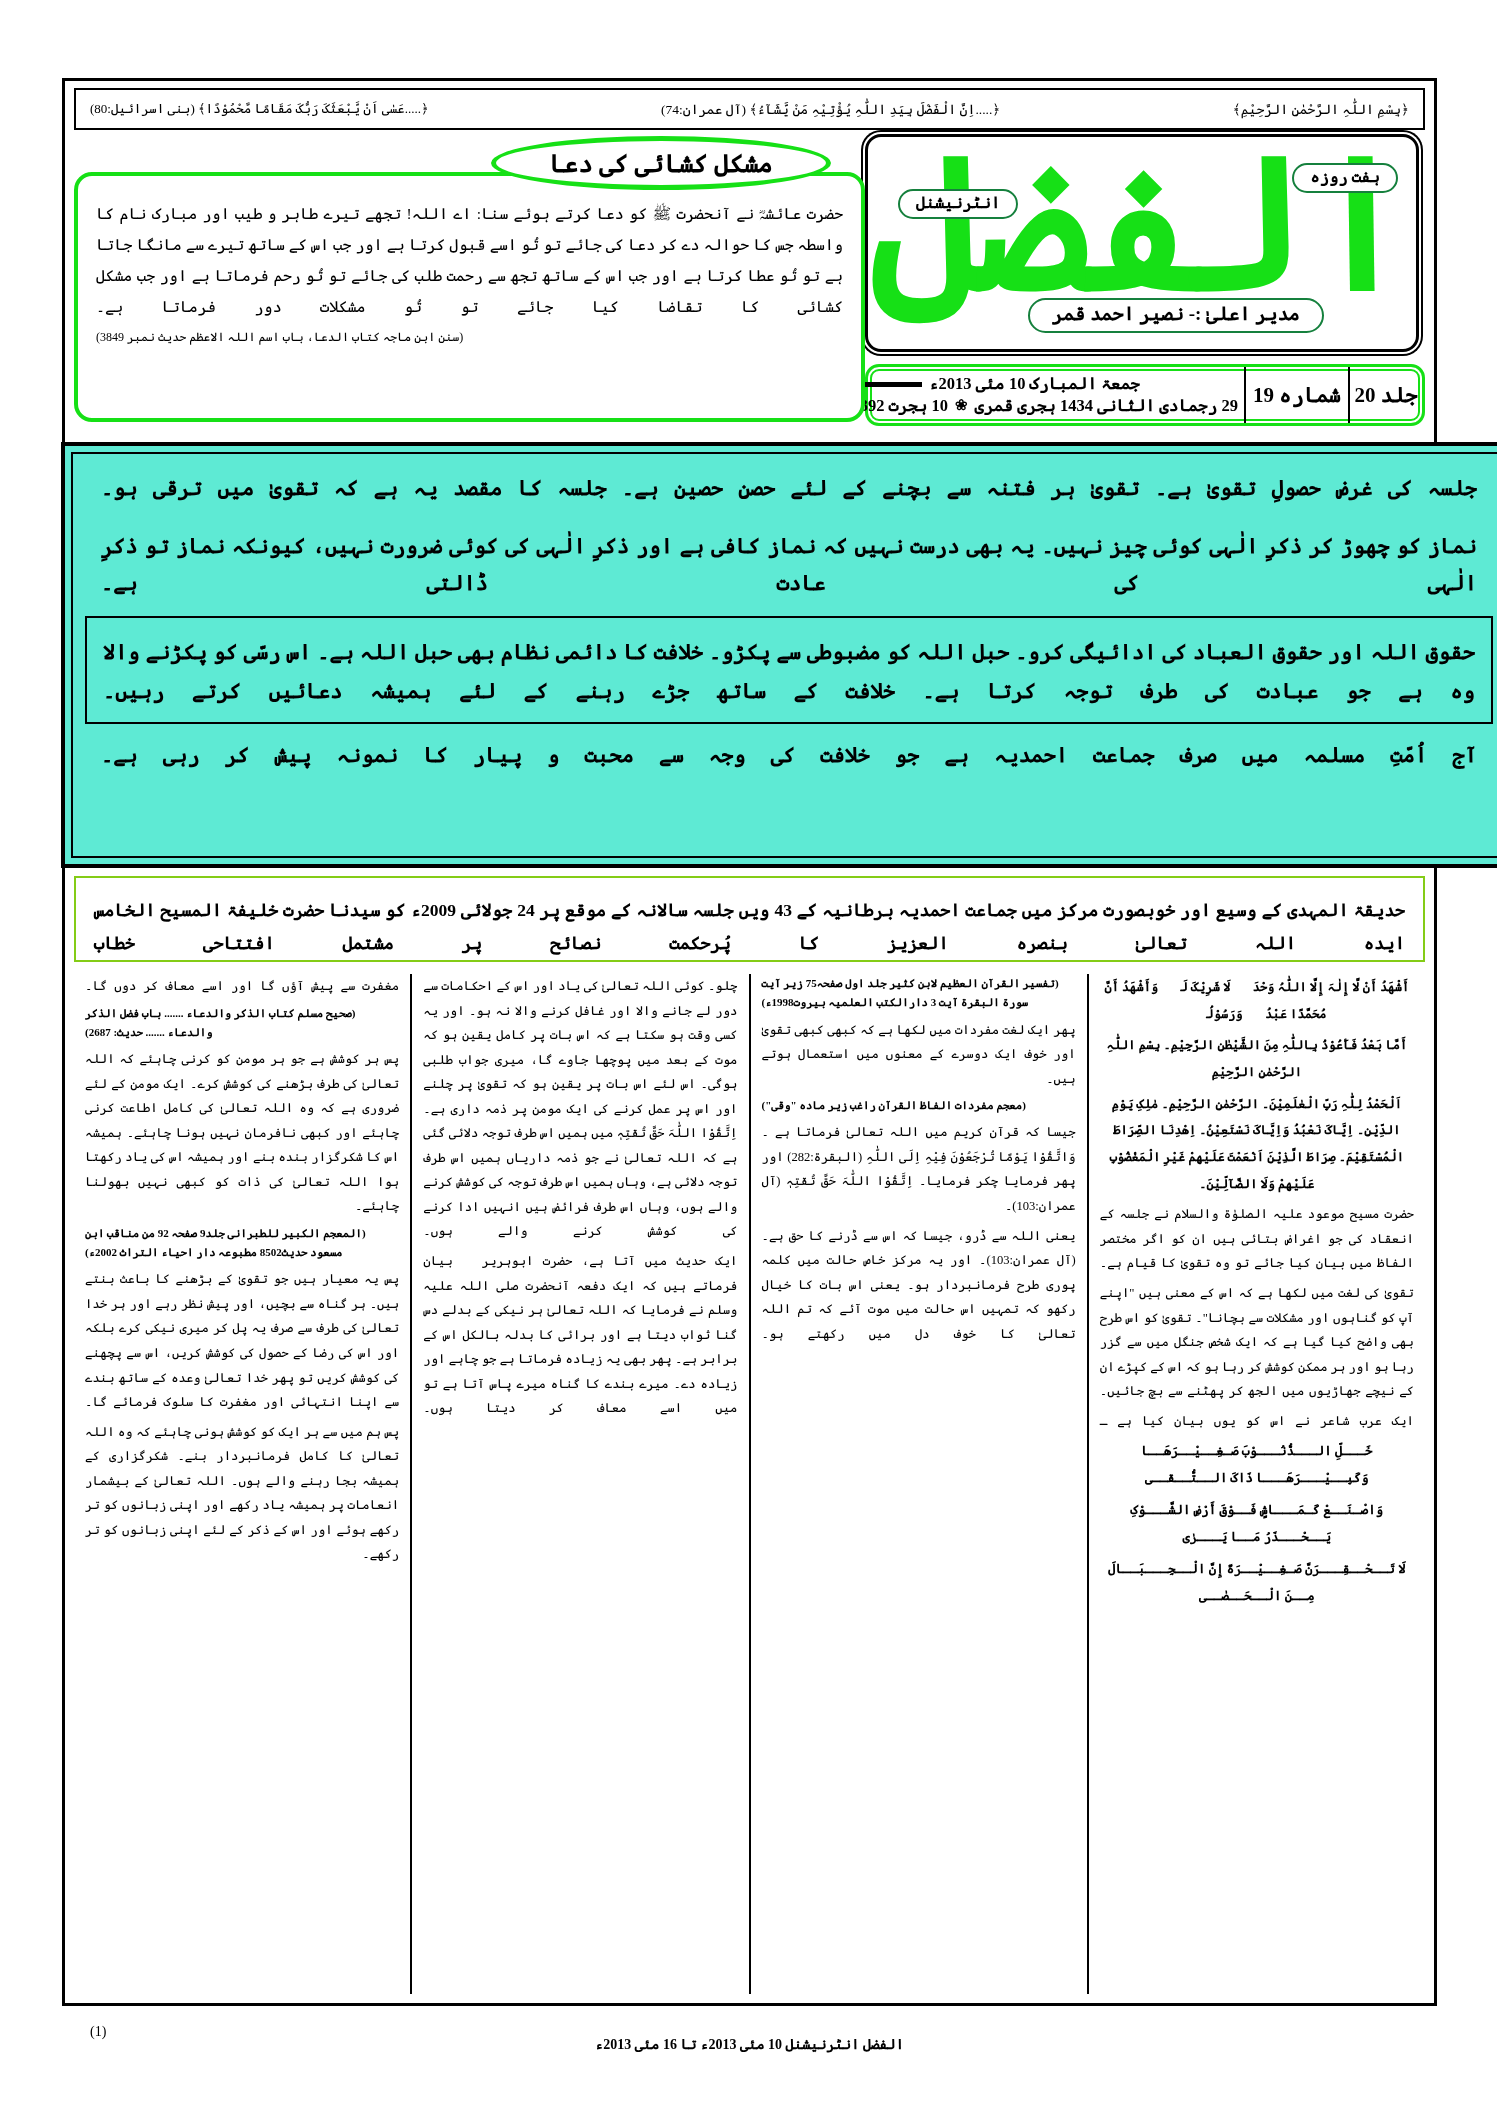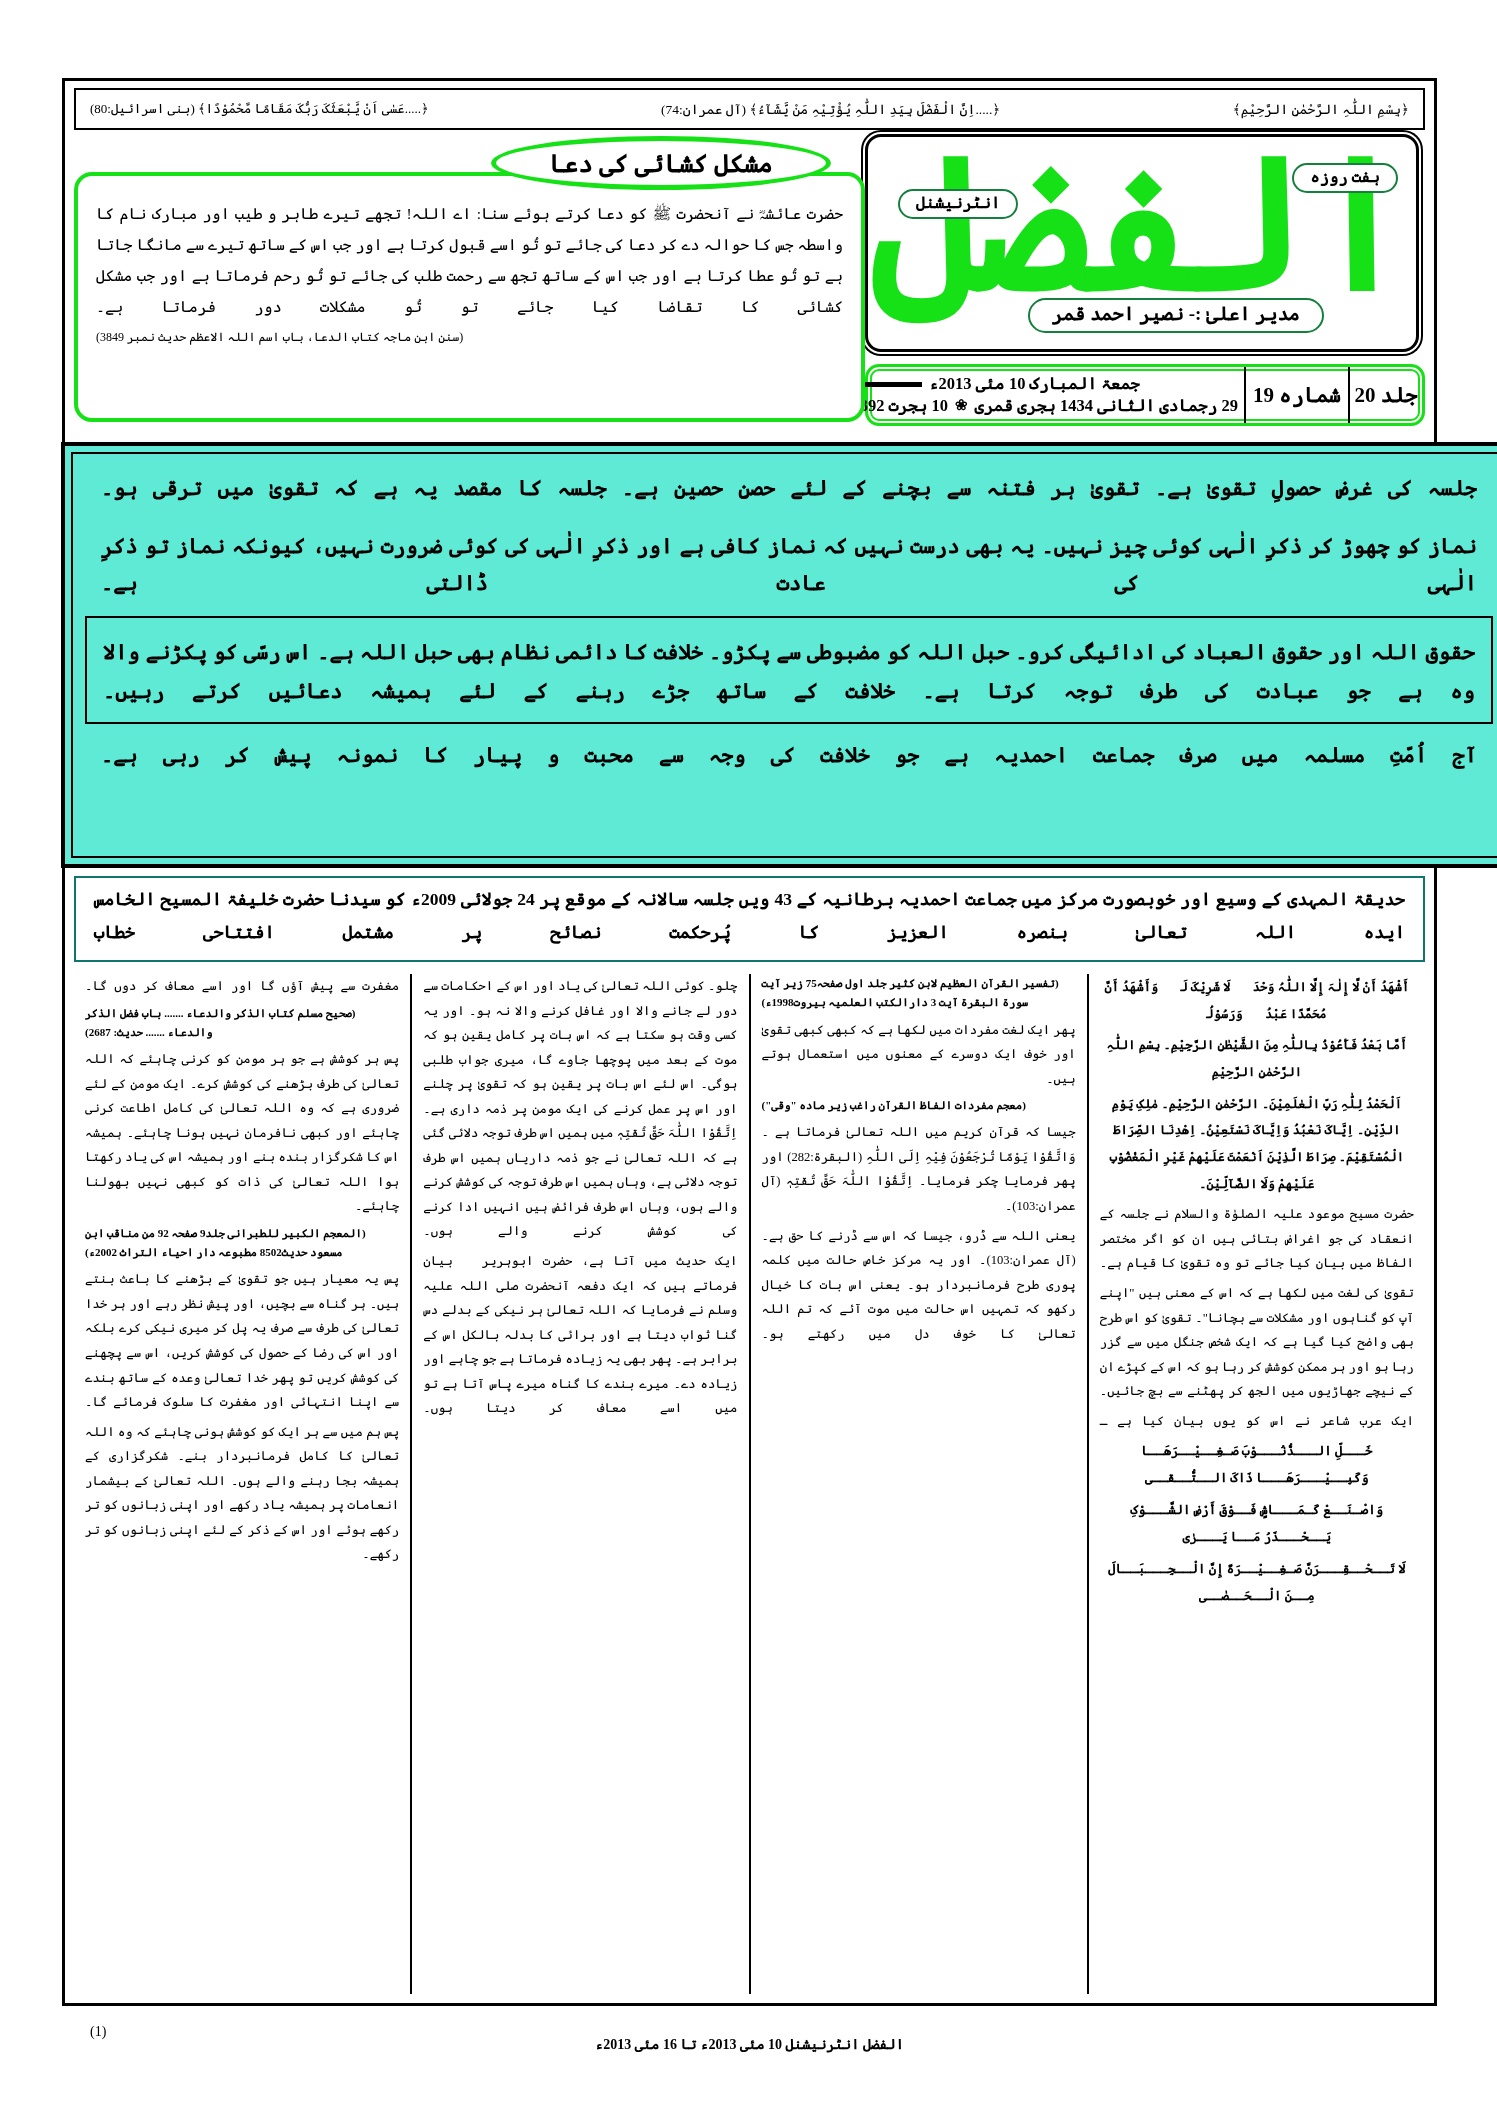--- a/index.html
+++ b/index.html
@@ -259,23 +259,23 @@
   }
   .hl-text.two-line { line-height: 1.85; }
 
   
   .subhead {
     position: absolute;
     left: 74px;
     top: 876px;
     width: 1351px;
     height: 86px;
-    border: 2px solid #0f766e;
-    background: #fff;
-    padding: 5px 18px;
+    border: 2px solid #84cc16;
+    background: #fff;
+    padding: 16px 18px;
     direction: rtl;
   }
   .subhead p {
     font-size: 17.5px;
     font-weight: 700;
     color: #000;
     line-height: 1.9;
     text-align: justify;
     text-align-last: justify;
   }

